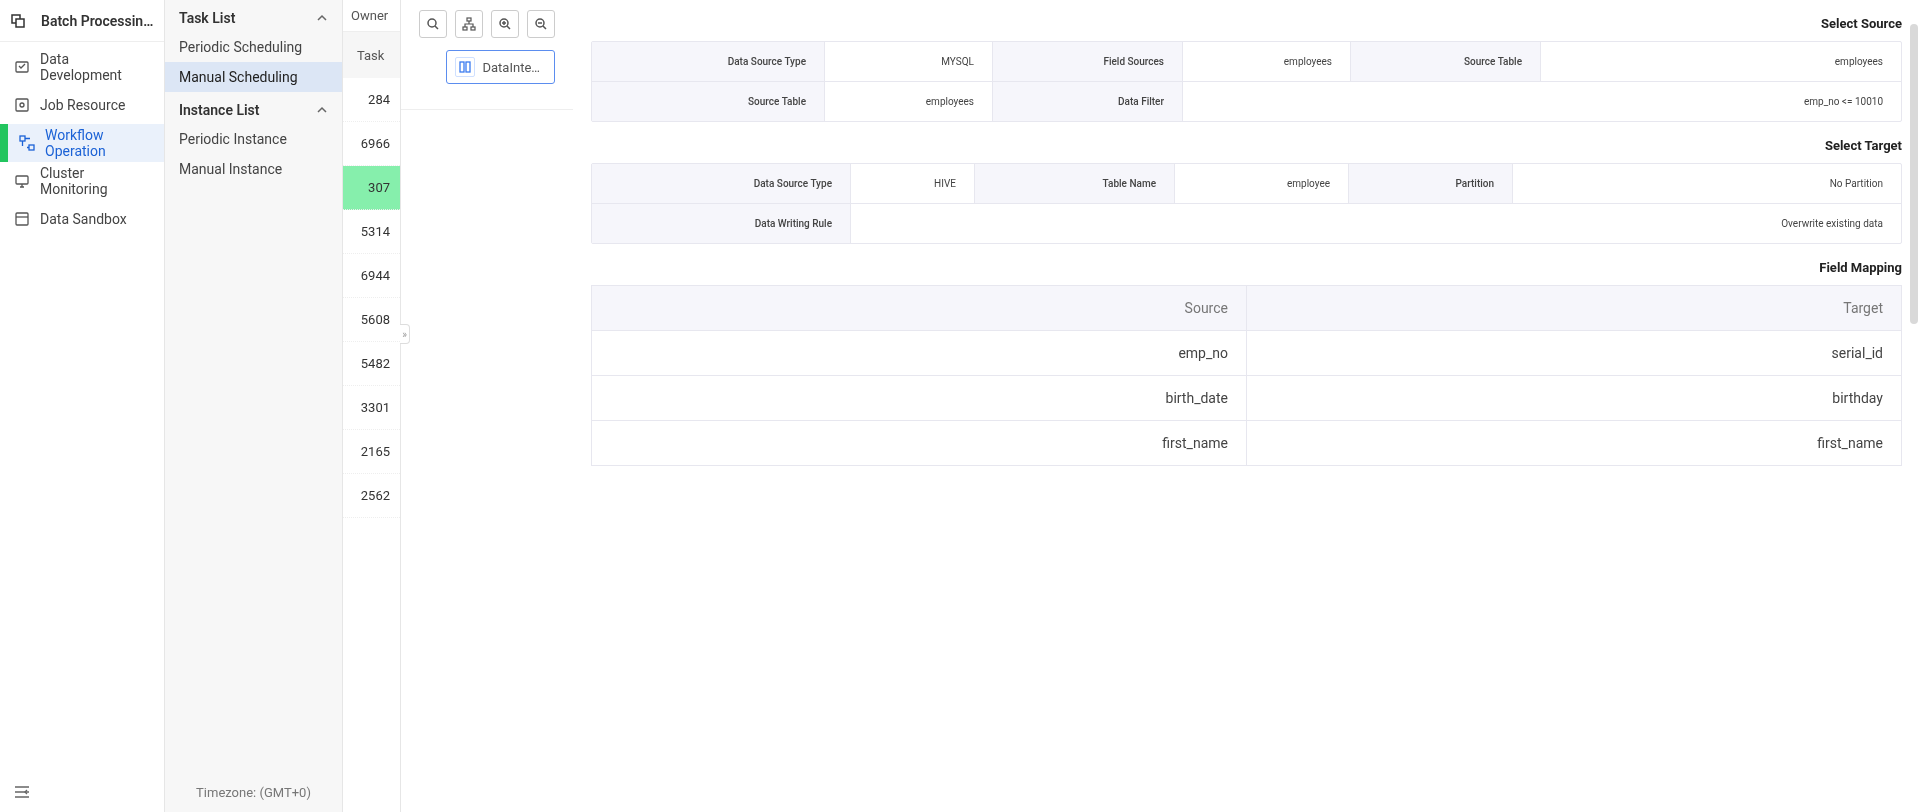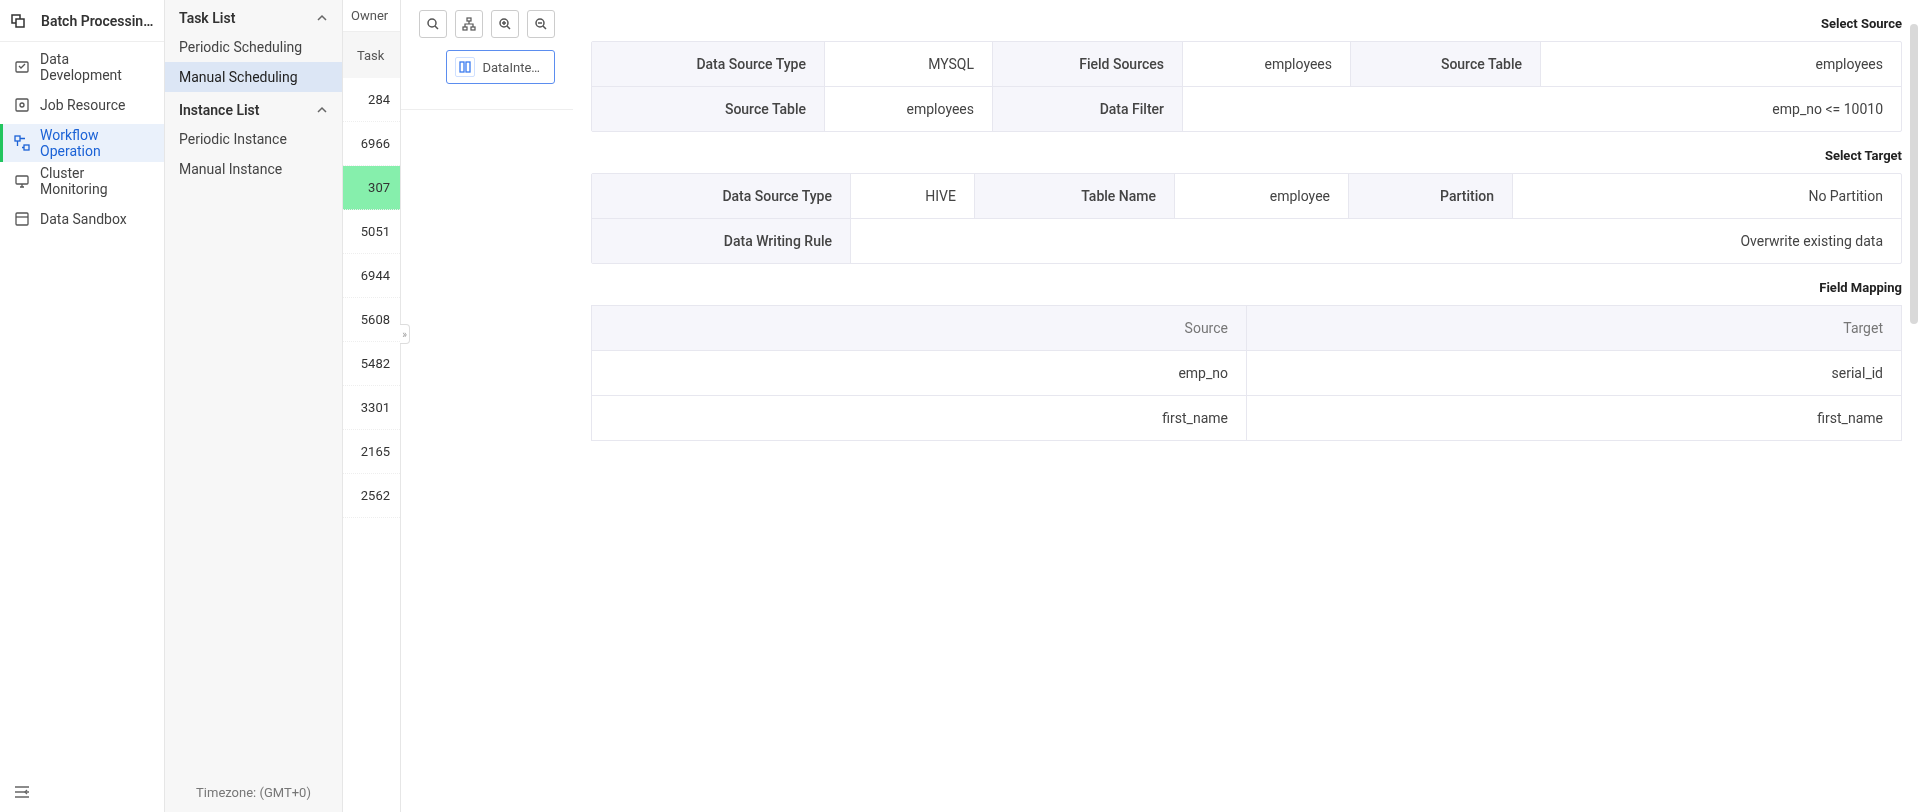--- a/index.html
+++ b/index.html
@@ -5,21 +5,21 @@
   * { box-sizing: border-box; margin: 0; padding: 0; }
   html, body { height: 100%; font-family: -apple-system, "Segoe UI", Roboto, "Helvetica Neue", Arial, sans-serif; font-size: 14px; color: #333; background: #fff; }
   .app { display: flex; height: 812px; width: 1920px; overflow: hidden; }
 
   
   .sidebar1 { width: 165px; border-right: 1px solid #e6e6e6; display: flex; flex-direction: column; }
   .sidebar1 .hdr { height: 42px; display: flex; align-items: center; padding: 0 10px; gap: 15px; font-weight: 600; border-bottom: 1px solid #eee; }
   .sidebar1 .hdr .title { white-space: nowrap; overflow: hidden; text-overflow: ellipsis; }
   .sidebar1 nav { flex: 1; padding-top: 6px; }
   .s1-item { display: flex; align-items: center; gap: 10px; height: 38px; padding: 0 14px; cursor: pointer; color: #444; }
-  .s1-item.active { background: #eaf1fb; color: #1b62d6; border-left: 3px solid #22c55e; padding-left: 11px; }
+  .s1-item.active { background: #eaf1fb; color: #1b62d6; border-left: 8px solid #22c55e; padding-left: 11px; }
   .s1-item .icon { width: 16px; height: 16px; display: flex; align-items: center; justify-content: center; color: #555; }
   .s1-item.active .icon { color: #1b62d6; }
   .sidebar1 .footer { height: 40px; display:flex; align-items:center; padding-left:14px; color:#666; }
 
   
   .sidebar2 { width: 178px; background: #f7f7f7; border-right: 1px solid #e6e6e6; display:flex; flex-direction:column; }
   .s2-section-header { display:flex; align-items:center; justify-content:space-between; padding: 10px 14px 6px 14px; font-weight:600; color:#333; cursor:pointer; }
   .s2-item { height: 30px; display:flex; align-items:center; padding-left:14px; cursor:pointer; color:#444; }
   .s2-item.active { background:#dce6f5; color:#222; }
   .s2-spacer { flex:1; }
@@ -46,21 +46,21 @@
   .tab { height:42px; display:flex; align-items:center; padding:0 6px; margin-right:26px; color:#888; cursor:pointer; font-size:14px; }
   .tab.active { color:#222; border-bottom:2px solid #2a6de1; font-weight:500; }
   .tabs-spacer { flex:1; }
   .tabs-icons { display:flex; gap:8px; color:#888; }
   .tabs-icons .ib { width:16px; height:16px; border:1px solid #bbb; cursor:pointer; }
 
   .section-title { font-weight:700; font-size:13px; margin:16px 18px 10px 18px; color:#222; }
   .kv-table { margin:0 18px 4px 18px; border:1px solid #e7e7ef; border-radius:2px; overflow:hidden; }
   .kv-row { display:flex; }
   .kv-row + .kv-row { border-top:1px solid #e7e7ef; }
-  .kv-cell { padding:14px 18px; font-size:14px; color:#444; }
+  .kv-cell { padding:14px 18px; font-size:10px; color:#444; }
   .kv-label { background:#f6f6fb; font-weight:500; }
   .kv-row .kv-cell + .kv-cell { border-left:1px solid #e7e7ef; }
 
   
   .src .kv-row:nth-child(1) .kv-cell:nth-child(1){width:232px;} 
   .src .kv-row:nth-child(1) .kv-cell:nth-child(2){width:168px;} 
   .src .kv-row:nth-child(1) .kv-cell:nth-child(3){width:190px;} 
   .src .kv-row:nth-child(1) .kv-cell:nth-child(4){width:168px;} 
   .src .kv-row:nth-child(1) .kv-cell:nth-child(5){width:190px;} 
   .src .kv-row:nth-child(1) .kv-cell:nth-child(6){flex:1;} 
@@ -200,21 +200,21 @@
 
   <div class="taskcol">
     <div class="owner-row">
       <span>Owner</span>
     </div>
     <div class="task-hdr">Task</div>
     <div id="task-rows">
         <div class="task-cell">284</div>
         <div class="task-cell">6966</div>
         <div class="task-cell active">307</div>
-        <div class="task-cell">5051</div>
+        <div class="task-cell">5314</div>
         <div class="task-cell">6944</div>
         <div class="task-cell">5608</div>
         <div class="task-cell">5482</div>
         <div class="task-cell">3301</div>
         <div class="task-cell">2165</div>
         <div class="task-cell">2562</div>
       </div>
     <div class="expand-handle">
       <span>»</span>
     </div>
@@ -311,20 +311,24 @@
         <div class="map-head">
           <div class="mh">Source</div>
           <div class="mh">Target</div>
         </div>
         <div id="map-rows">
             <div class="map-row">
               <div class="mc">emp_no</div>
               <div class="mc">serial_id</div>
             </div>
             <div class="map-row">
+              <div class="mc">birth_date</div>
+              <div class="mc">birthday</div>
+            </div>
+            <div class="map-row">
               <div class="mc">first_name</div>
               <div class="mc">first_name</div>
             </div>
           </div>
       </div>
 
       <div class="scroll-track">
         <div class="scroll-thumb"></div>
       </div>
     </div>

